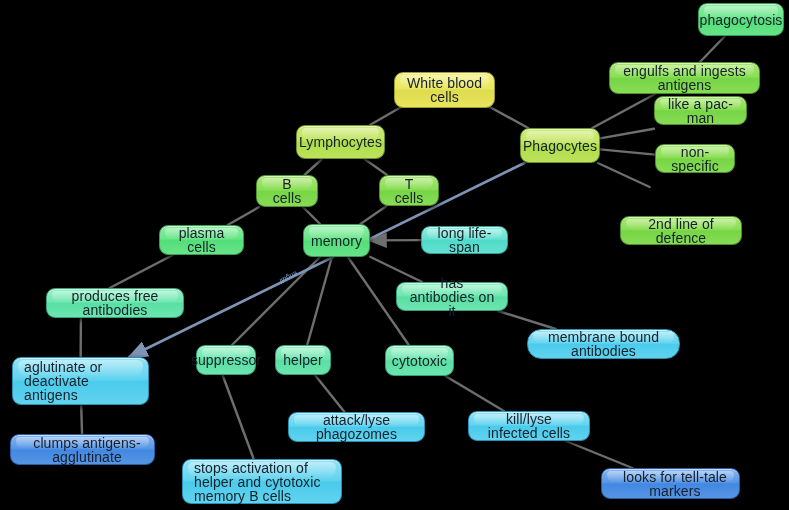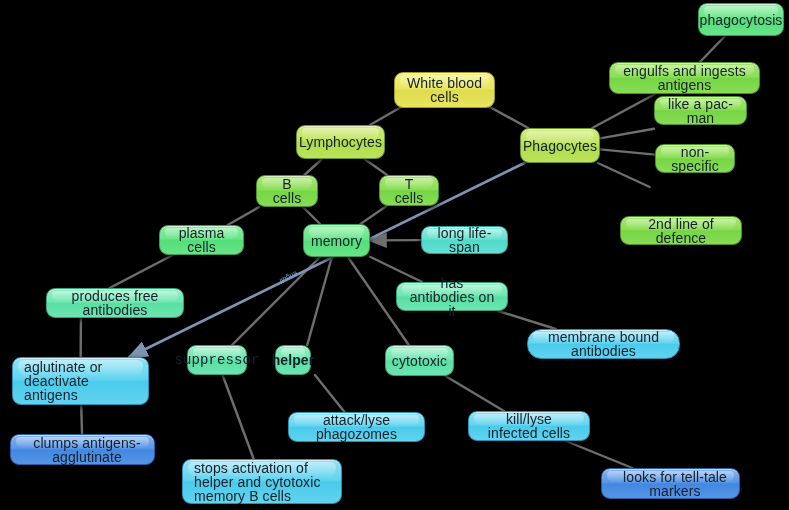--- a/index.html
+++ b/index.html
@@ -123,22 +123,22 @@
       <div class="node t-2" style="left: 379px; top: 175px; width: 60px; height: 31px;"><span class="cap"></span><span class="lbl">T cells</span></div>
       <div class="node t-2" style="left: 609px; top: 62px; width: 151px; height: 32px;"><span class="cap"></span><span class="lbl">engulfs and ingests antigens</span></div>
       <div class="node t-2" style="left: 654px; top: 96px; width: 93px; height: 29px;"><span class="cap"></span><span class="lbl">like a pac-man</span></div>
       <div class="node t-2" style="left: 655px; top: 144px; width: 80px; height: 29px;"><span class="cap"></span><span class="lbl">non-specific</span></div>
       <div class="node t-2" style="left: 620px; top: 187px; width: 122px; height: 29px; margin-top: 29px;"><span class="cap"></span><span class="lbl">2nd line of defence</span></div>
       <div class="node t-3" style="left: 698px; top: 3px; width: 86px; height: 33px;"><span class="cap"></span><span class="lbl">phagocytosis</span></div>
       <div class="node t-3" style="left: 159px; top: 225px; width: 85px; height: 30px;"><span class="cap"></span><span class="lbl">plasma cells</span></div>
       <div class="node t-3" style="left: 303px; top: 224px; width: 67px; height: 33px;"><span class="cap"></span><span class="lbl">memory</span></div>
       <div class="node t-5" style="left: 421px; top: 226px; width: 87px; height: 28px;"><span class="cap"></span><span class="lbl">long life-span</span></div>
       <div class="node t-4" style="left: 396px; top: 282px; width: 112px; height: 29px;"><span class="cap"></span><span class="lbl">has antibodies on it</span></div>
-      <div class="node t-4" style="left: 187px; top: 345px; width: 60px; height: 30px; font-family: Liberation Mono, monospace;"><span class="cap"></span><span class="lbl">suppressor</span></div>
-      <div class="node t-4" style="left: 275px; top: 345px; width: 36px; height: 30px; font-weight: bold;"><span class="cap"></span><span class="lbl">helper</span></div>
+      <div class="node t-4" style="left: 196px; top: 345px; width: 60px; height: 30px;"><span class="cap"></span><span class="lbl">suppressor</span></div>
+      <div class="node t-4" style="left: 275px; top: 345px; width: 56px; height: 30px;"><span class="cap"></span><span class="lbl">helper</span></div>
       <div class="node t-4" style="left: 385px; top: 345px; width: 69px; height: 31px;"><span class="cap"></span><span class="lbl">cytotoxic</span></div>
       <div class="node t-4" style="left: 12px; top: 288px; width: 138px; height: 30px; margin-left: 34px;"><span class="cap"></span><span class="lbl">produces free antibodies</span></div>
       <div class="node t-6" style="left: 527px; top: 329px; width: 153px; height: 30px; border-radius: 14px;"><span class="cap"></span><span class="lbl">membrane bound antibodies</span></div>
       <div class="node t-6 left" style="left: 12px; top: 357px; width: 137px; height: 48px;"><span class="cap"></span><span class="lbl">aglutinate or deactivate antigens</span></div>
       <div class="node t-6" style="left: 288px; top: 412px; width: 137px; height: 30px;"><span class="cap"></span><span class="lbl">attack/lyse phagozomes</span></div>
       <div class="node t-6" style="left: 468px; top: 411px; width: 122px; height: 30px;"><span class="cap"></span><span class="lbl">kill/lyse infected cells</span></div>
       <div class="node t-6 left" style="left: 182px; top: 459px; width: 160px; height: 45px;"><span class="cap"></span><span class="lbl">stops activation of helper and cytotoxic memory B cells</span></div>
       <div class="node t-8" style="left: 10px; top: 434px; width: 145px; height: 31px;"><span class="cap"></span><span class="lbl">clumps antigens-agglutinate</span></div>
       <div class="node t-8" style="left: 601px; top: 468px; width: 139px; height: 31px;"><span class="cap"></span><span class="lbl">looks for tell-tale markers</span></div>
     </div>

